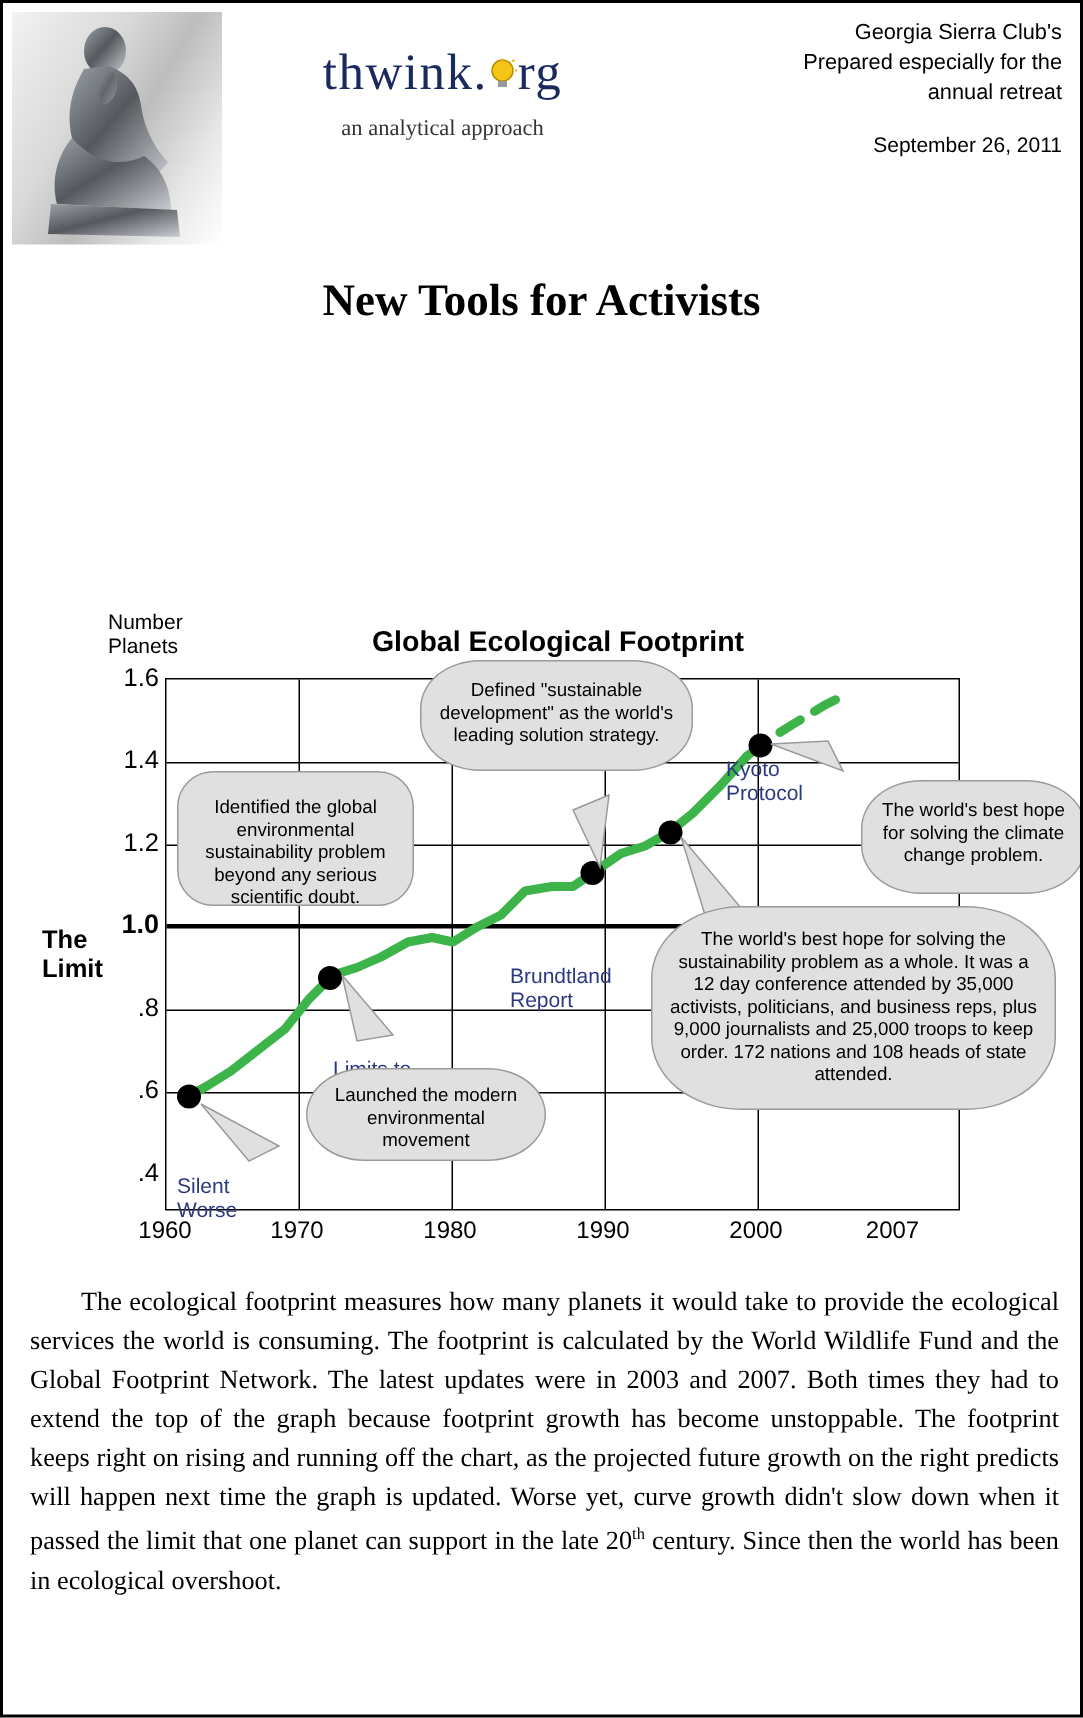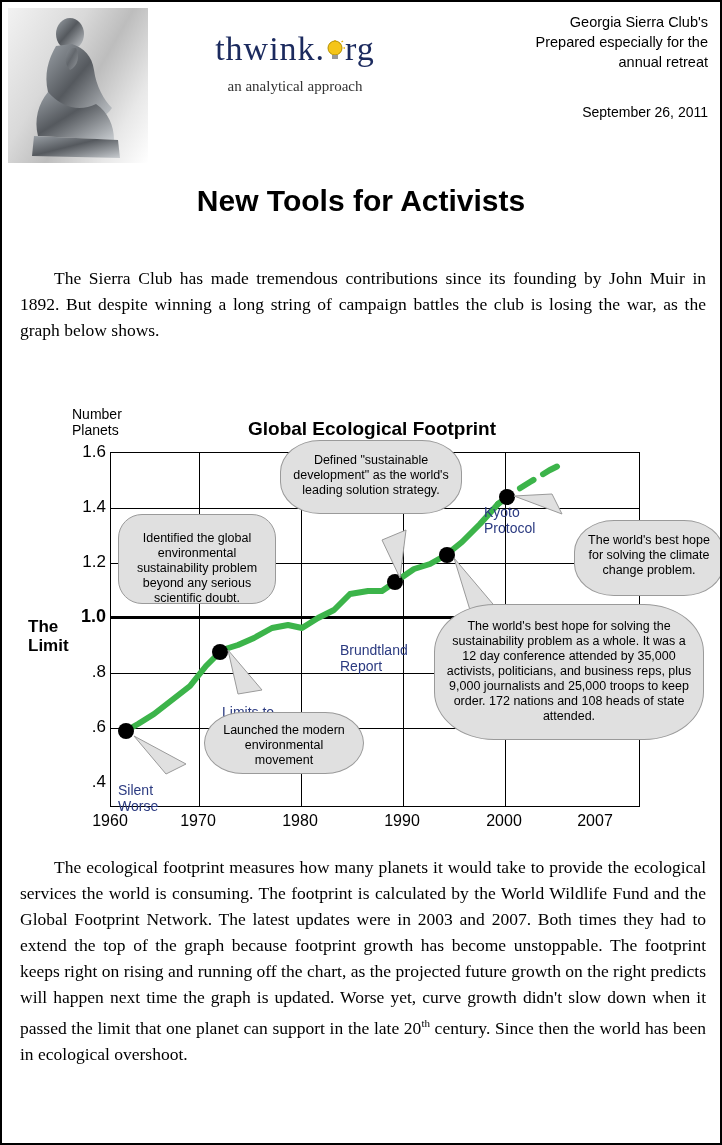--- a/index.html
+++ b/index.html
@@ -32,24 +32,24 @@
   .bulb{
     display:inline-block;width:20px;height:20px;position:relative;top:2px;
   }
   .logo-sub{
     margin-top:10px;font-size:15px;color:#333;font-family:"Liberation Serif", serif;
   }
   .prepared{
     position:absolute;right:12px;top:10px;width:250px;text-align:right;
     font-family:"Liberation Sans", sans-serif;font-size:14.5px;line-height:20px;color:#000;
   }
-  .prepared .date{margin-top:30px;font-size:14px;}
+  .prepared .date{margin-top:14px;font-size:14px;}
   .title{
     position:absolute;left:0;top:182px;width:100%;text-align:center;
-    font-family:Liberation Sans, sans-serif;font-weight:bold;font-size:30px;
+    font-family:Liberation Serif, serif;font-weight:bold;font-size:30px;
   }
 
   
   .para{
     font-family:"Liberation Serif", serif;
     font-size:17.5px;line-height:26px;text-align:justify;
   }
   .p1{position:absolute;left:18px;top:263px;width:686px;text-indent:34px;}
   .p2{position:absolute;left:18px;top:852px;width:686px;text-indent:34px;}
 
@@ -148,21 +148,20 @@
     <div class="prepared">
       <div>Georgia Sierra Club's</div>
       <div>Prepared especially for the</div>
       <div>annual retreat</div>
       <div class="date">September 26, 2011</div>
     </div>
   </div>
 
   <div class="title">New Tools for Activists</div>
 
-  <div class="para p1">The Sierra Club has made tremendous contributions since its founding by John Muir in 1892.  But despite winning a long string of campaign battles the club is losing the war, as the graph below shows.</div>
 
   <div class="chart">
 
     <div class="chart-title">Global Ecological Footprint</div>
 
     <div class="axis-name">
       <div>Number</div>
       <div>Planets</div>
     </div>
 

